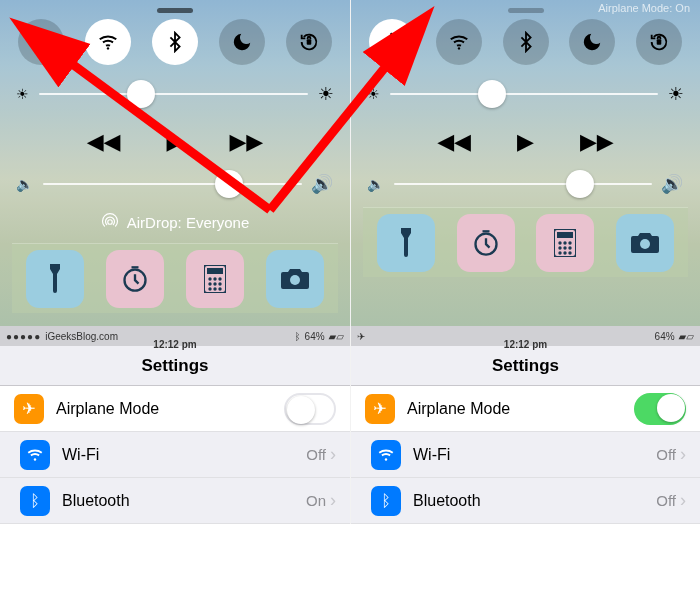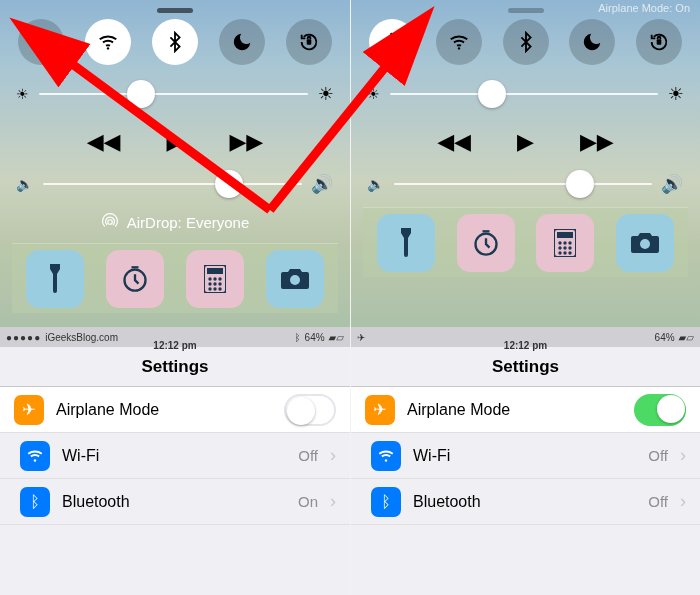--- a/index.html
+++ b/index.html
@@ -1,17 +1,17 @@
 <!DOCTYPE html>
 <html><head>
 <meta charset="utf-8">
 <style>
   * { box-sizing: border-box; margin: 0; padding: 0; }
   body { width: 700px; height: 595px; overflow: hidden; font-family: -apple-system, Helvetica, Arial, sans-serif; display: flex; }
-  .panel { width: 350px; height: 595px; display: flex; flex-direction: column; position: relative; text-align: center; }
+  .panel { width: 350px; height: 524px; display: flex; flex-direction: column; position: relative; text-align: center; }
   .panel + .panel { border-left: 1px solid rgba(0,0,0,0.05); }
   .cc { height: 327px; position: relative; background: linear-gradient(180deg,#8bb3d1 0%, #a4c3d2 20%, #c9d1bc 55%, #b8c5a7 75%, #a8bea6 100%); padding: 8px 12px; display:flex; flex-direction:column; }
   .cc::before{ content:""; position:absolute; inset:0; backdrop-filter: blur(0); background: rgba(255,255,255,0.05);}
   .cc > * { position: relative; }
   
   .mode-banner{ position:absolute; top:2px; right:10px; font-size:11px; color:rgba(255,255,255,0.7); }
   
   .grabber{ width:36px; height:5px; background:#000; opacity:.55; border-radius:3px; margin:0 auto 6px; }
   
   .trow{ display:flex; justify-content:space-between; padding:0 6px; }
@@ -39,21 +39,21 @@
   .statusbar{ height:20px; background:#d0d0d4; display:flex; align-items:center; font-size:10px; padding:0 6px; color:#333; gap:4px; position:relative;}
   .statusbar .time{ position:absolute; left:50%; transform:translateX(-50%); font-weight:600;margin-top:16px;}
   .statusbar .right{ position:absolute; right:6px; display:flex; gap:4px; align-items:center;}
   .dots{ letter-spacing:1px; }
   .settings-header{ height:40px; display:flex; align-items:center; justify-content:center; font-size:17px; font-weight:600; border-bottom:1px solid #c8c7cc; background:#efeff4;}
   .setting-row{ height:46px; background:#fff; border-bottom:1px solid #e0e0e3; display:flex; align-items:center; padding:0 14px; gap:12px; font-size:16px; color:#000;}
   .setting-row.dim{ background:#efeff4;padding-left:20px;}
   .appicon{ width:30px;height:30px;border-radius:7px; display:flex;align-items:center;justify-content:center; font-size:16px; color:#fff;}
   .appicon.orange{ background:#ff9500;}
   .appicon.blue{ background:#007aff;}
-  .value{ margin-left:auto; color:#8e8e93; font-size:15px; display:flex; align-items:center; gap:12px;}
+  .value{ margin-left:auto; color:#8e8e93; font-size:15px; display:flex; align-items:center; gap:4px;}
   .chev{ color:#c7c7cc; font-size:18px;}
   
   .switch{ margin-left:auto; width:52px;height:32px; border-radius:16px; position:relative;}
   .switch.off{ background:#fff; border:2px solid #e5e5ea;}
   .switch.on{ background:#4cd964;}
   .switch .knob{ position:absolute; top:1px; width:28px;height:28px; background:#fff; border-radius:50%; box-shadow:0 1px 3px rgba(0,0,0,0.3);}
   .switch.off .knob{ left:1px;}
   .switch.on .knob{ right:1px;}
   
   .arrows{ position:absolute; top:0; left:0; width:700px; height:327px; pointer-events:none;}

